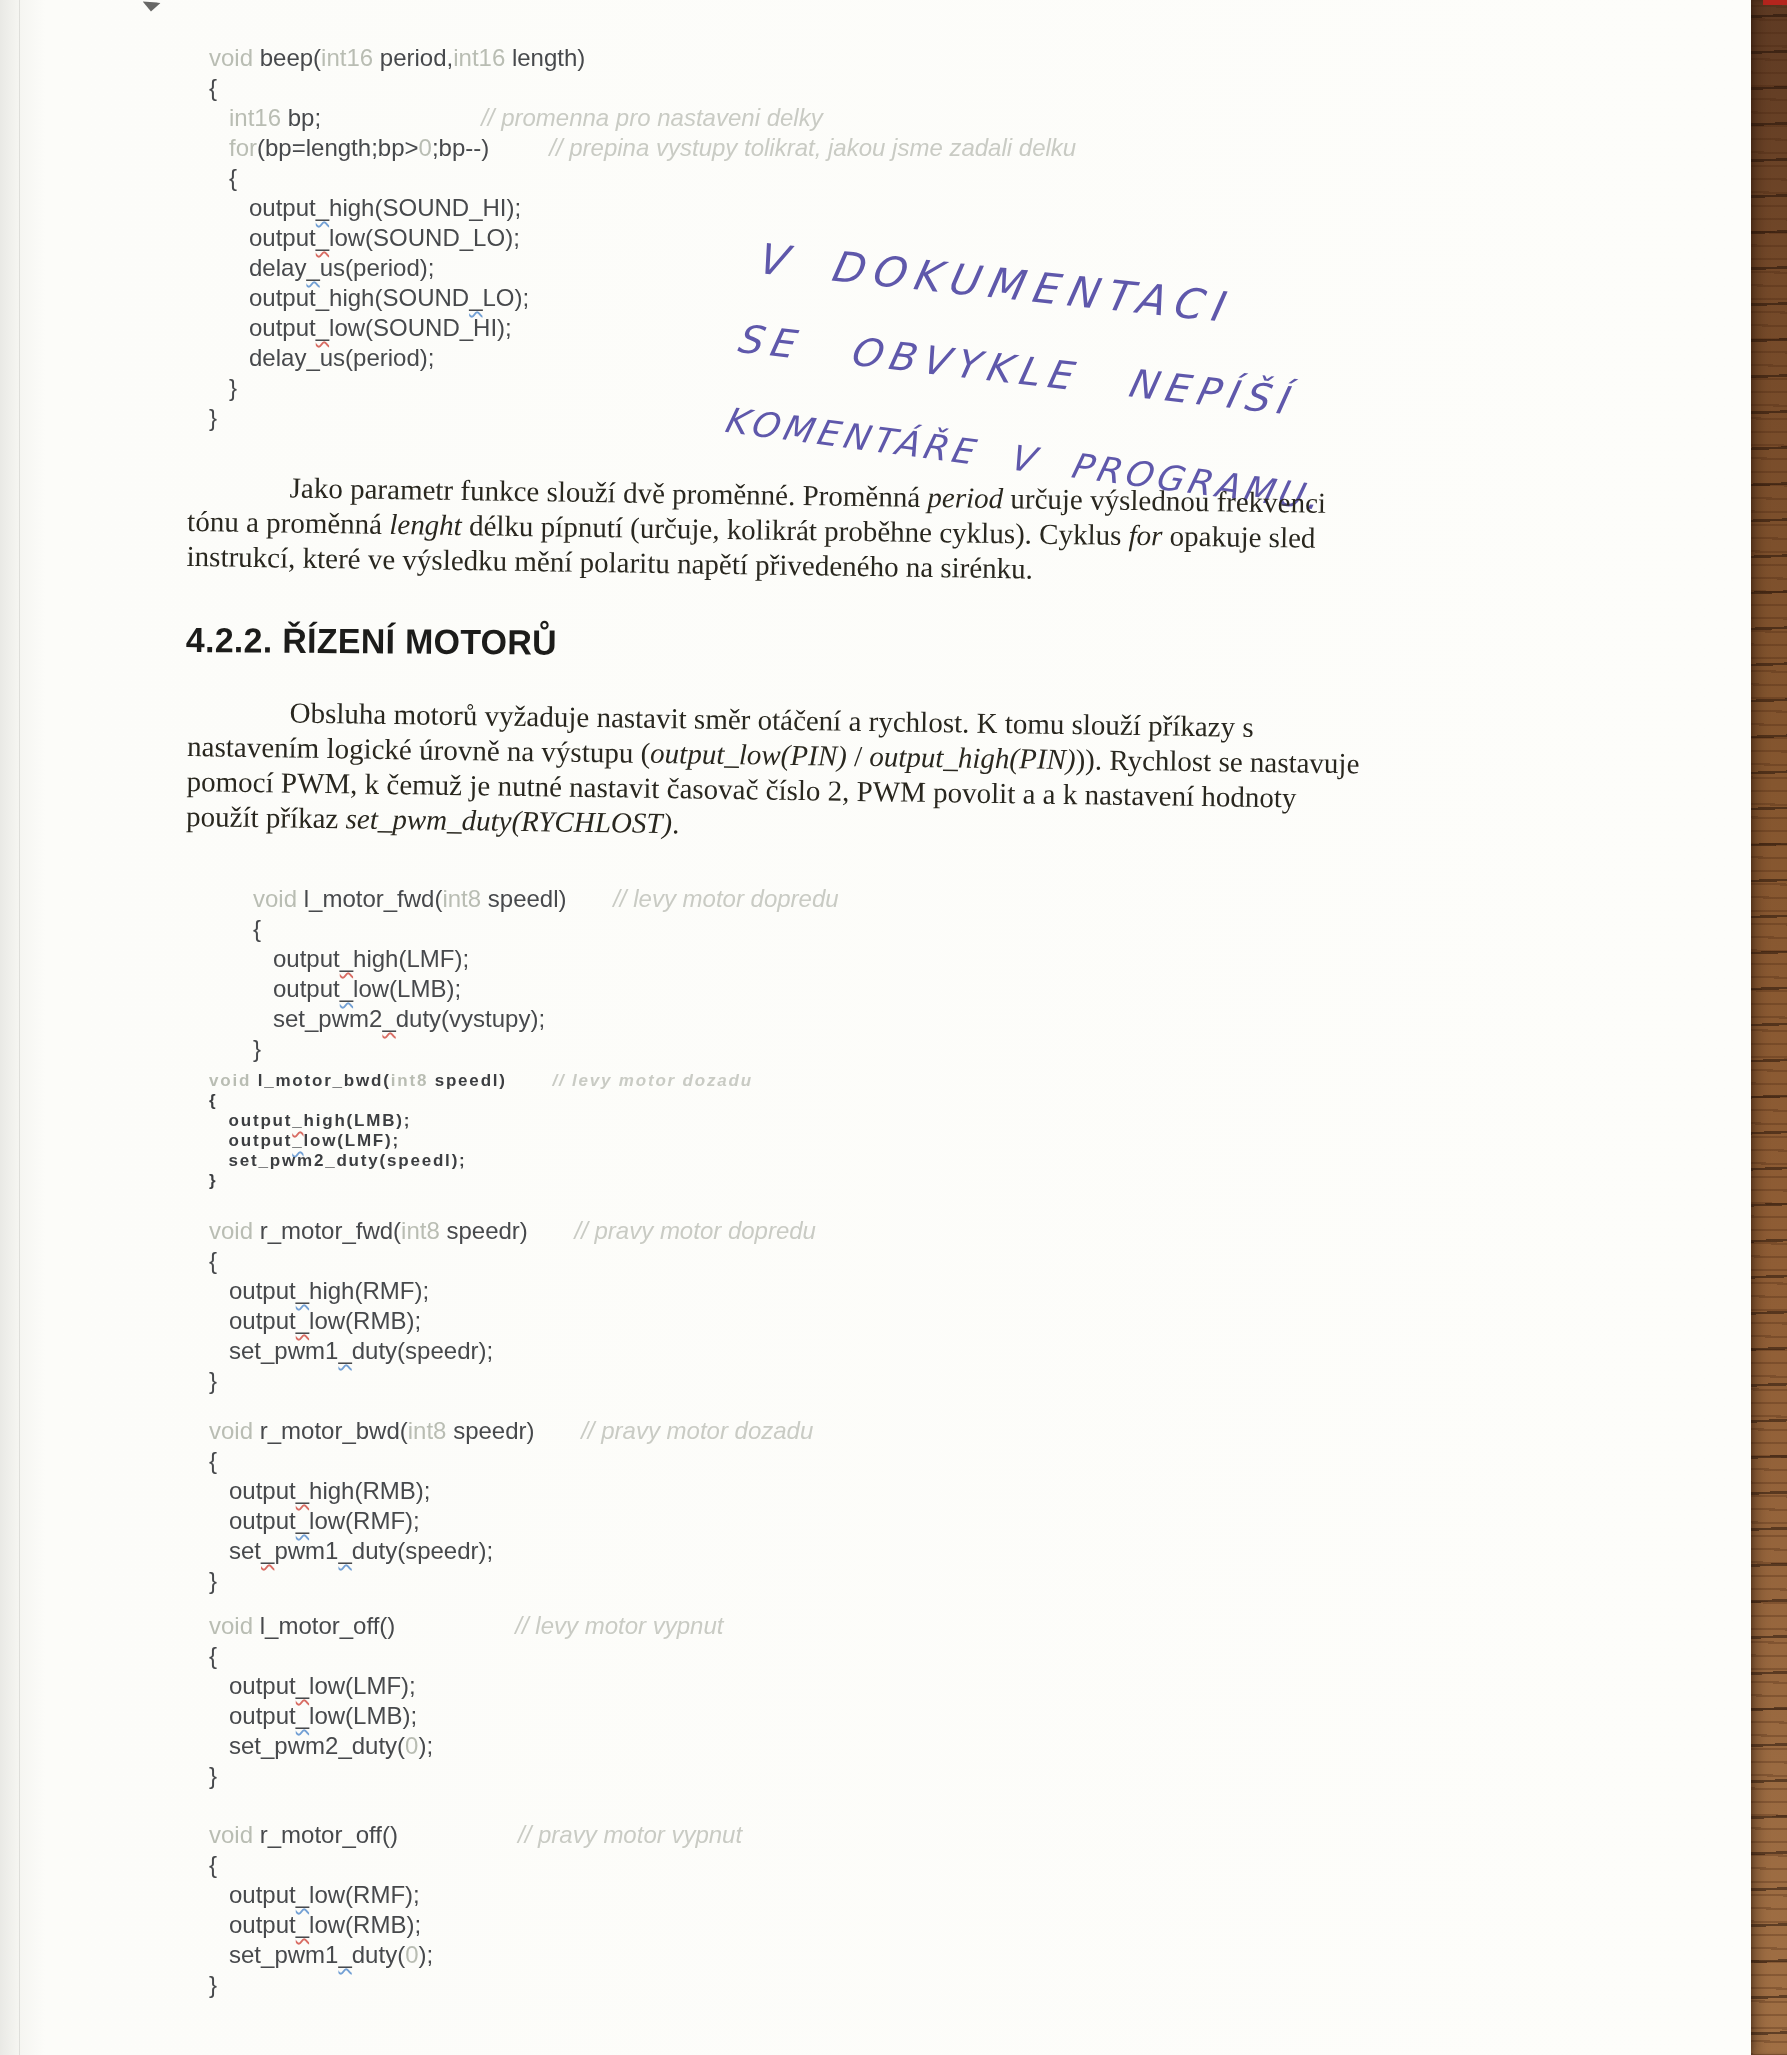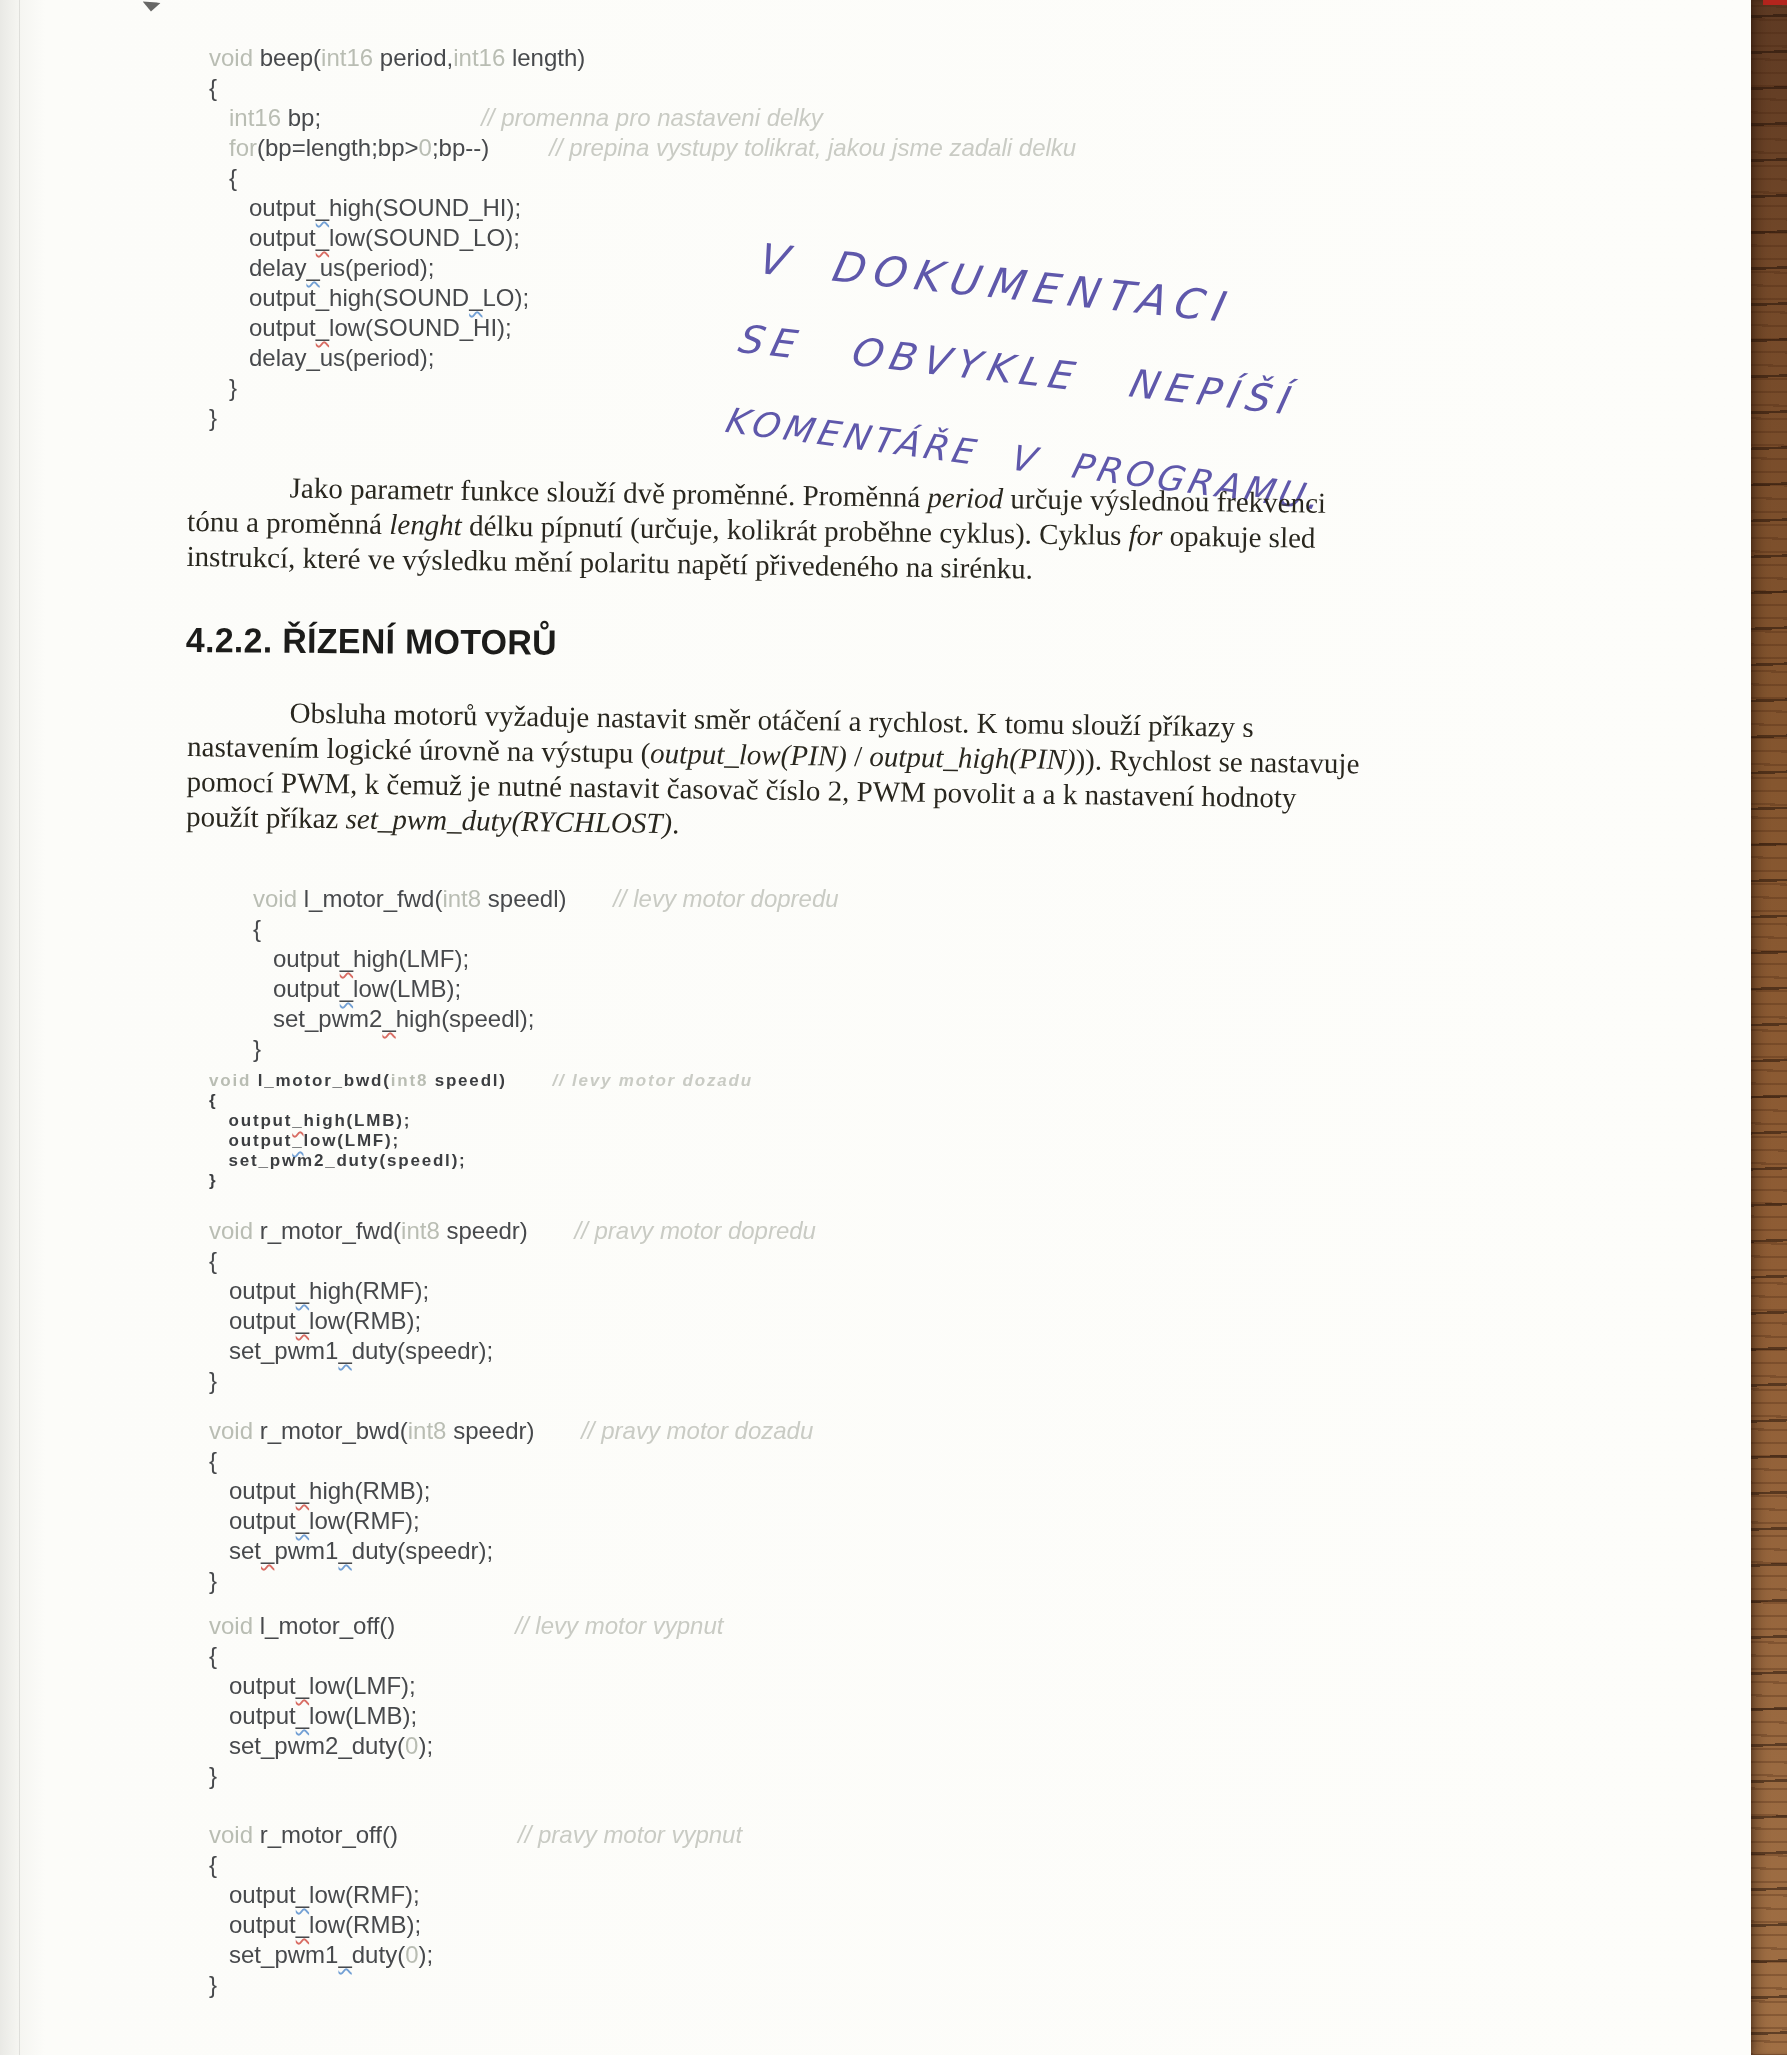--- a/index.html
+++ b/index.html
@@ -118,21 +118,21 @@
         <div class="pl"><span>nastavením logické úrovně na výstupu (</span><span class="i">output_low(PIN)</span><span> / </span><span class="i">output_high(PIN)</span><span>)). Rychlost se nastavuje</span></div>
         <div class="pl"><span>pomocí PWM, k čemuž je nutné nastavit časovač číslo 2, PWM povolit a a k nastavení hodnoty</span></div>
         <div class="pl"><span>použít příkaz </span><span class="i">set_pwm_duty(RYCHLOST)</span><span>.</span></div>
       </div>
 
     <div class="code blk2">
         <div class="cl"><span class="k">void </span><span>l_motor_fwd(</span><span class="k">int8</span><span> speedl)</span><span>       </span><span class="c">// levy motor dopredu</span></div>
         <div class="cl"><span>{</span></div>
         <div class="cl"><span>   output</span><span class="ur">_</span><span>high(LMF);</span></div>
         <div class="cl"><span>   output</span><span class="ub">_</span><span>low(LMB);</span></div>
-        <div class="cl"><span>   set_pwm2</span><span class="ur">_</span><span>high(speedl);</span></div>
+        <div class="cl"><span>   set_pwm2</span><span class="ur">_</span><span>duty(vystupy);</span></div>
         <div class="cl"><span>}</span></div>
       </div>
     <div class="code condensed blk3">
         <div class="cl"><span class="k">void </span><span>l_motor_bwd(</span><span class="k">int8</span><span> speedl)</span><span>       </span><span class="c">// levy motor dozadu</span></div>
         <div class="cl"><span>{</span></div>
         <div class="cl"><span>   output</span><span class="ur">_</span><span>high(LMB);</span></div>
         <div class="cl"><span>   output</span><span class="ub">_</span><span>low(LMF);</span></div>
         <div class="cl"><span>   set_pwm2_duty(speedl);</span></div>
         <div class="cl"><span>}</span></div>
       </div>

